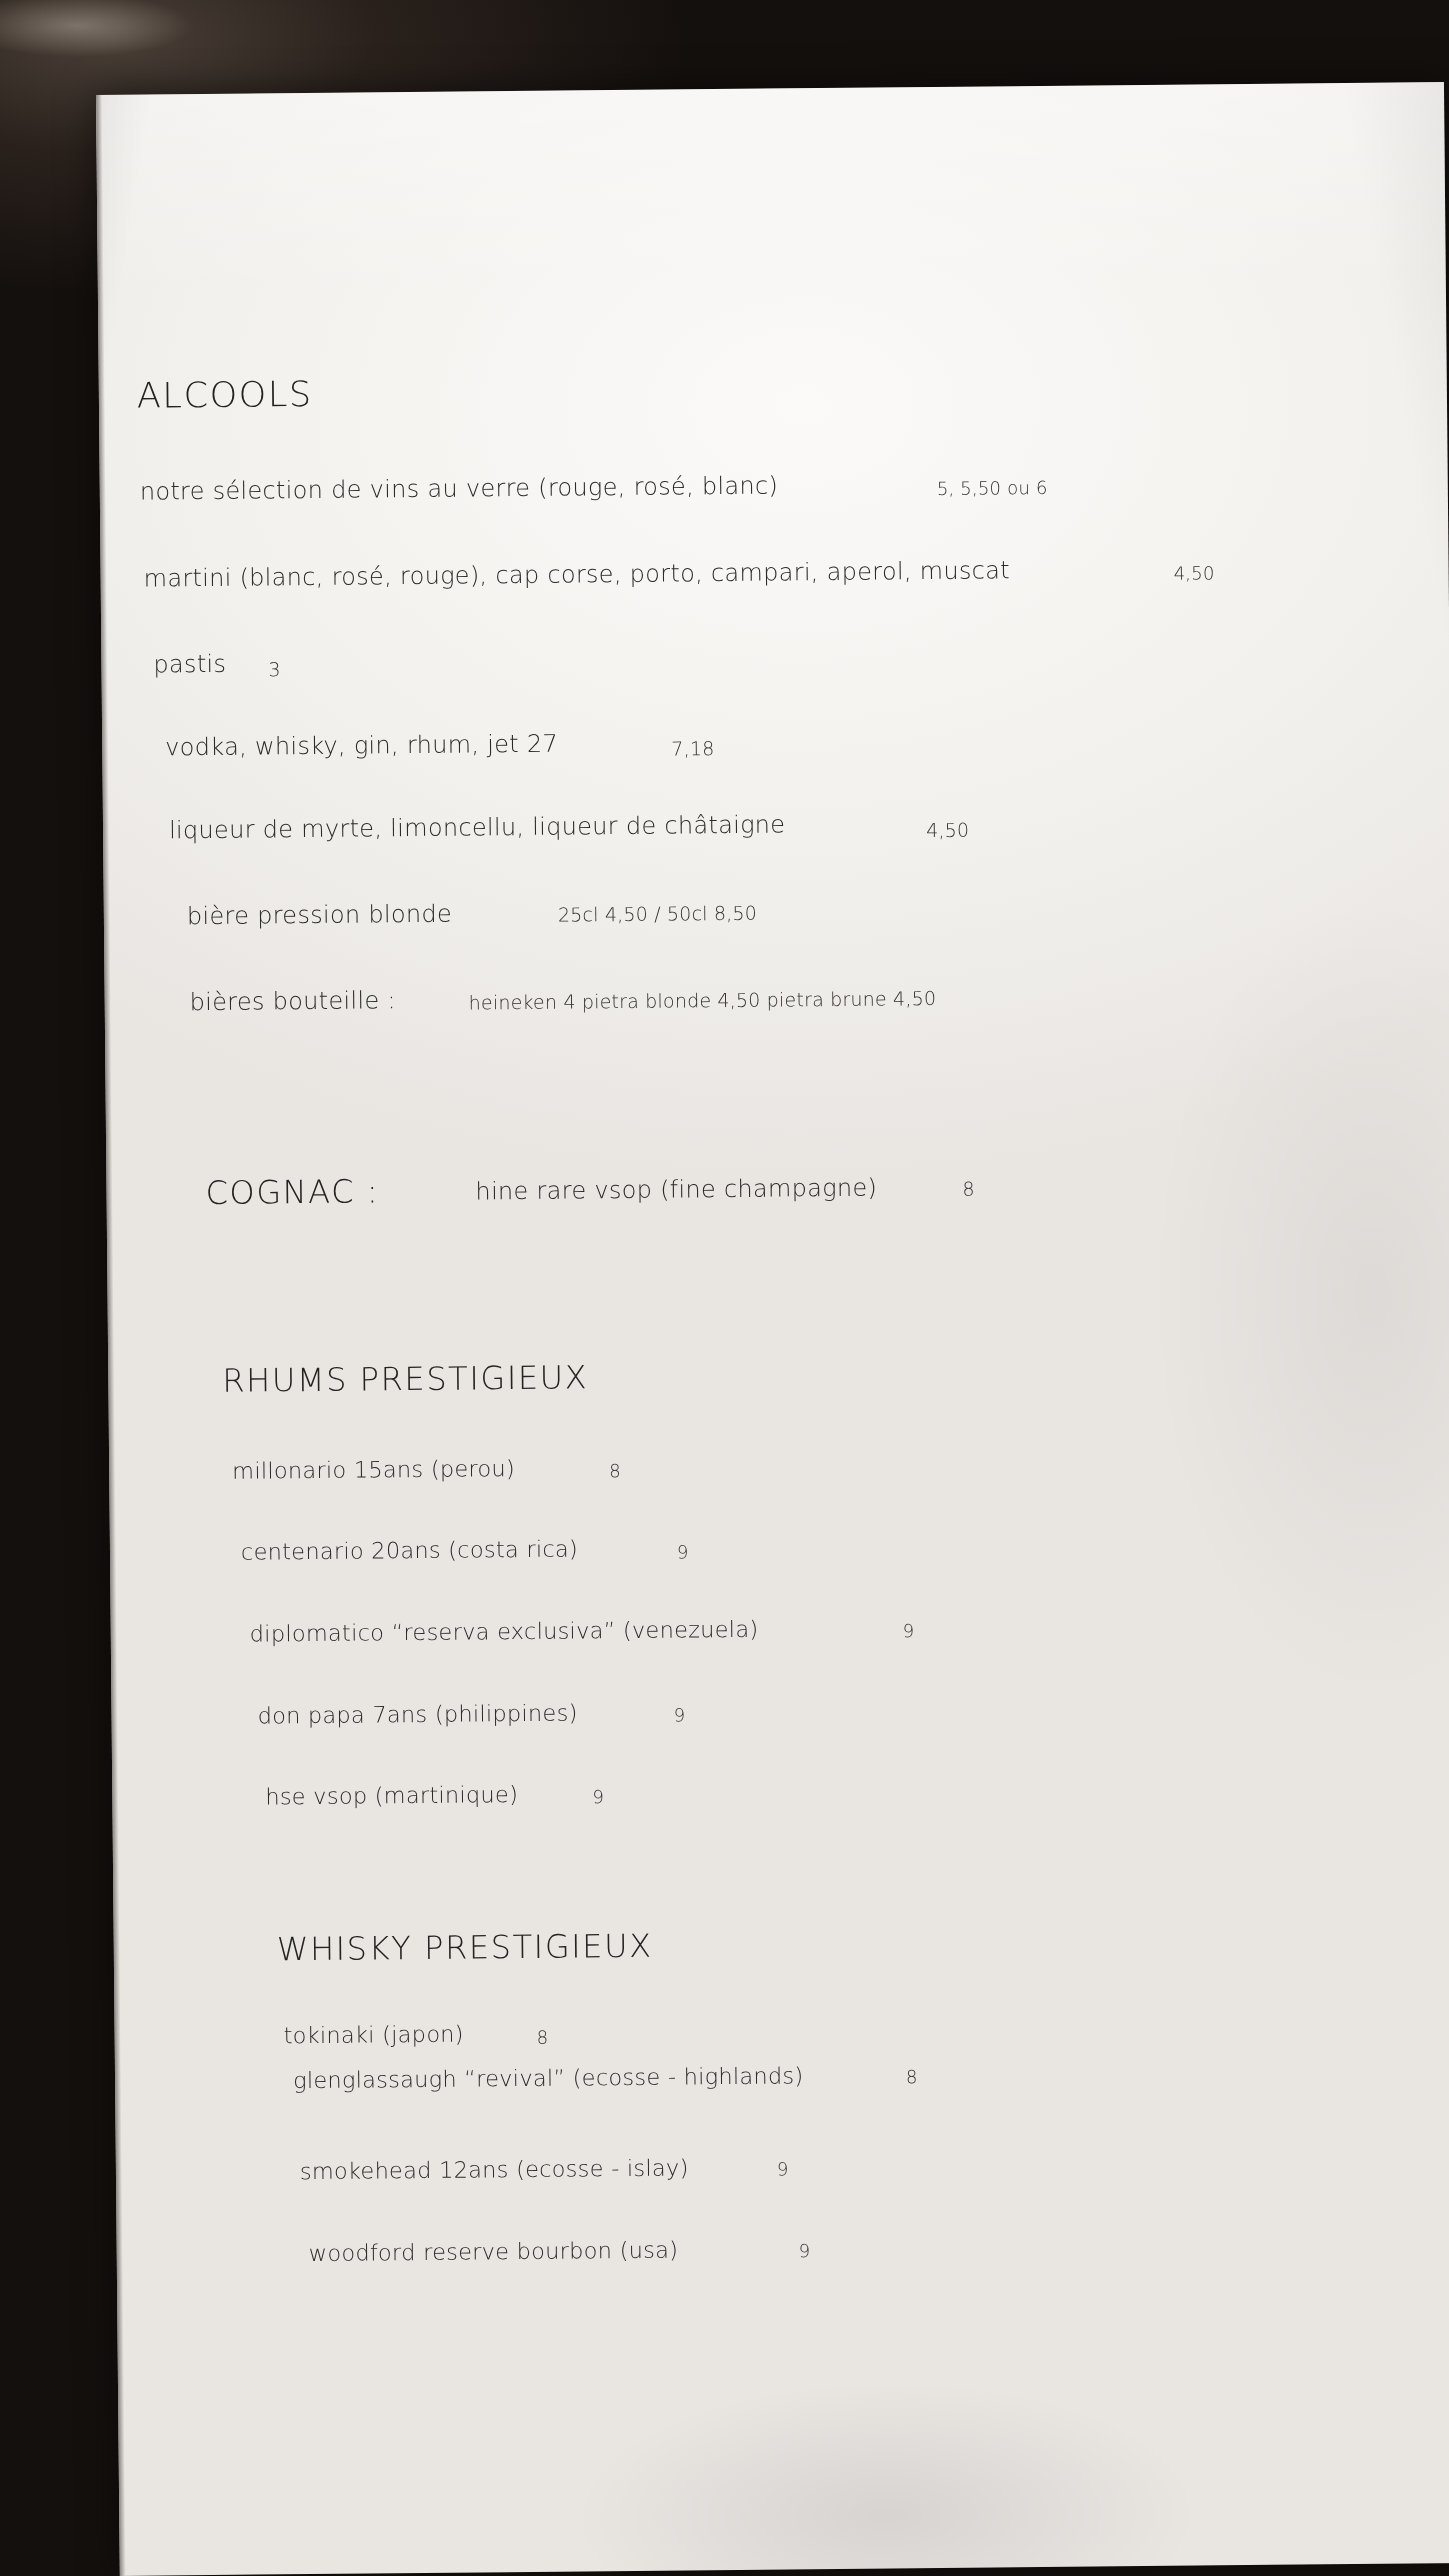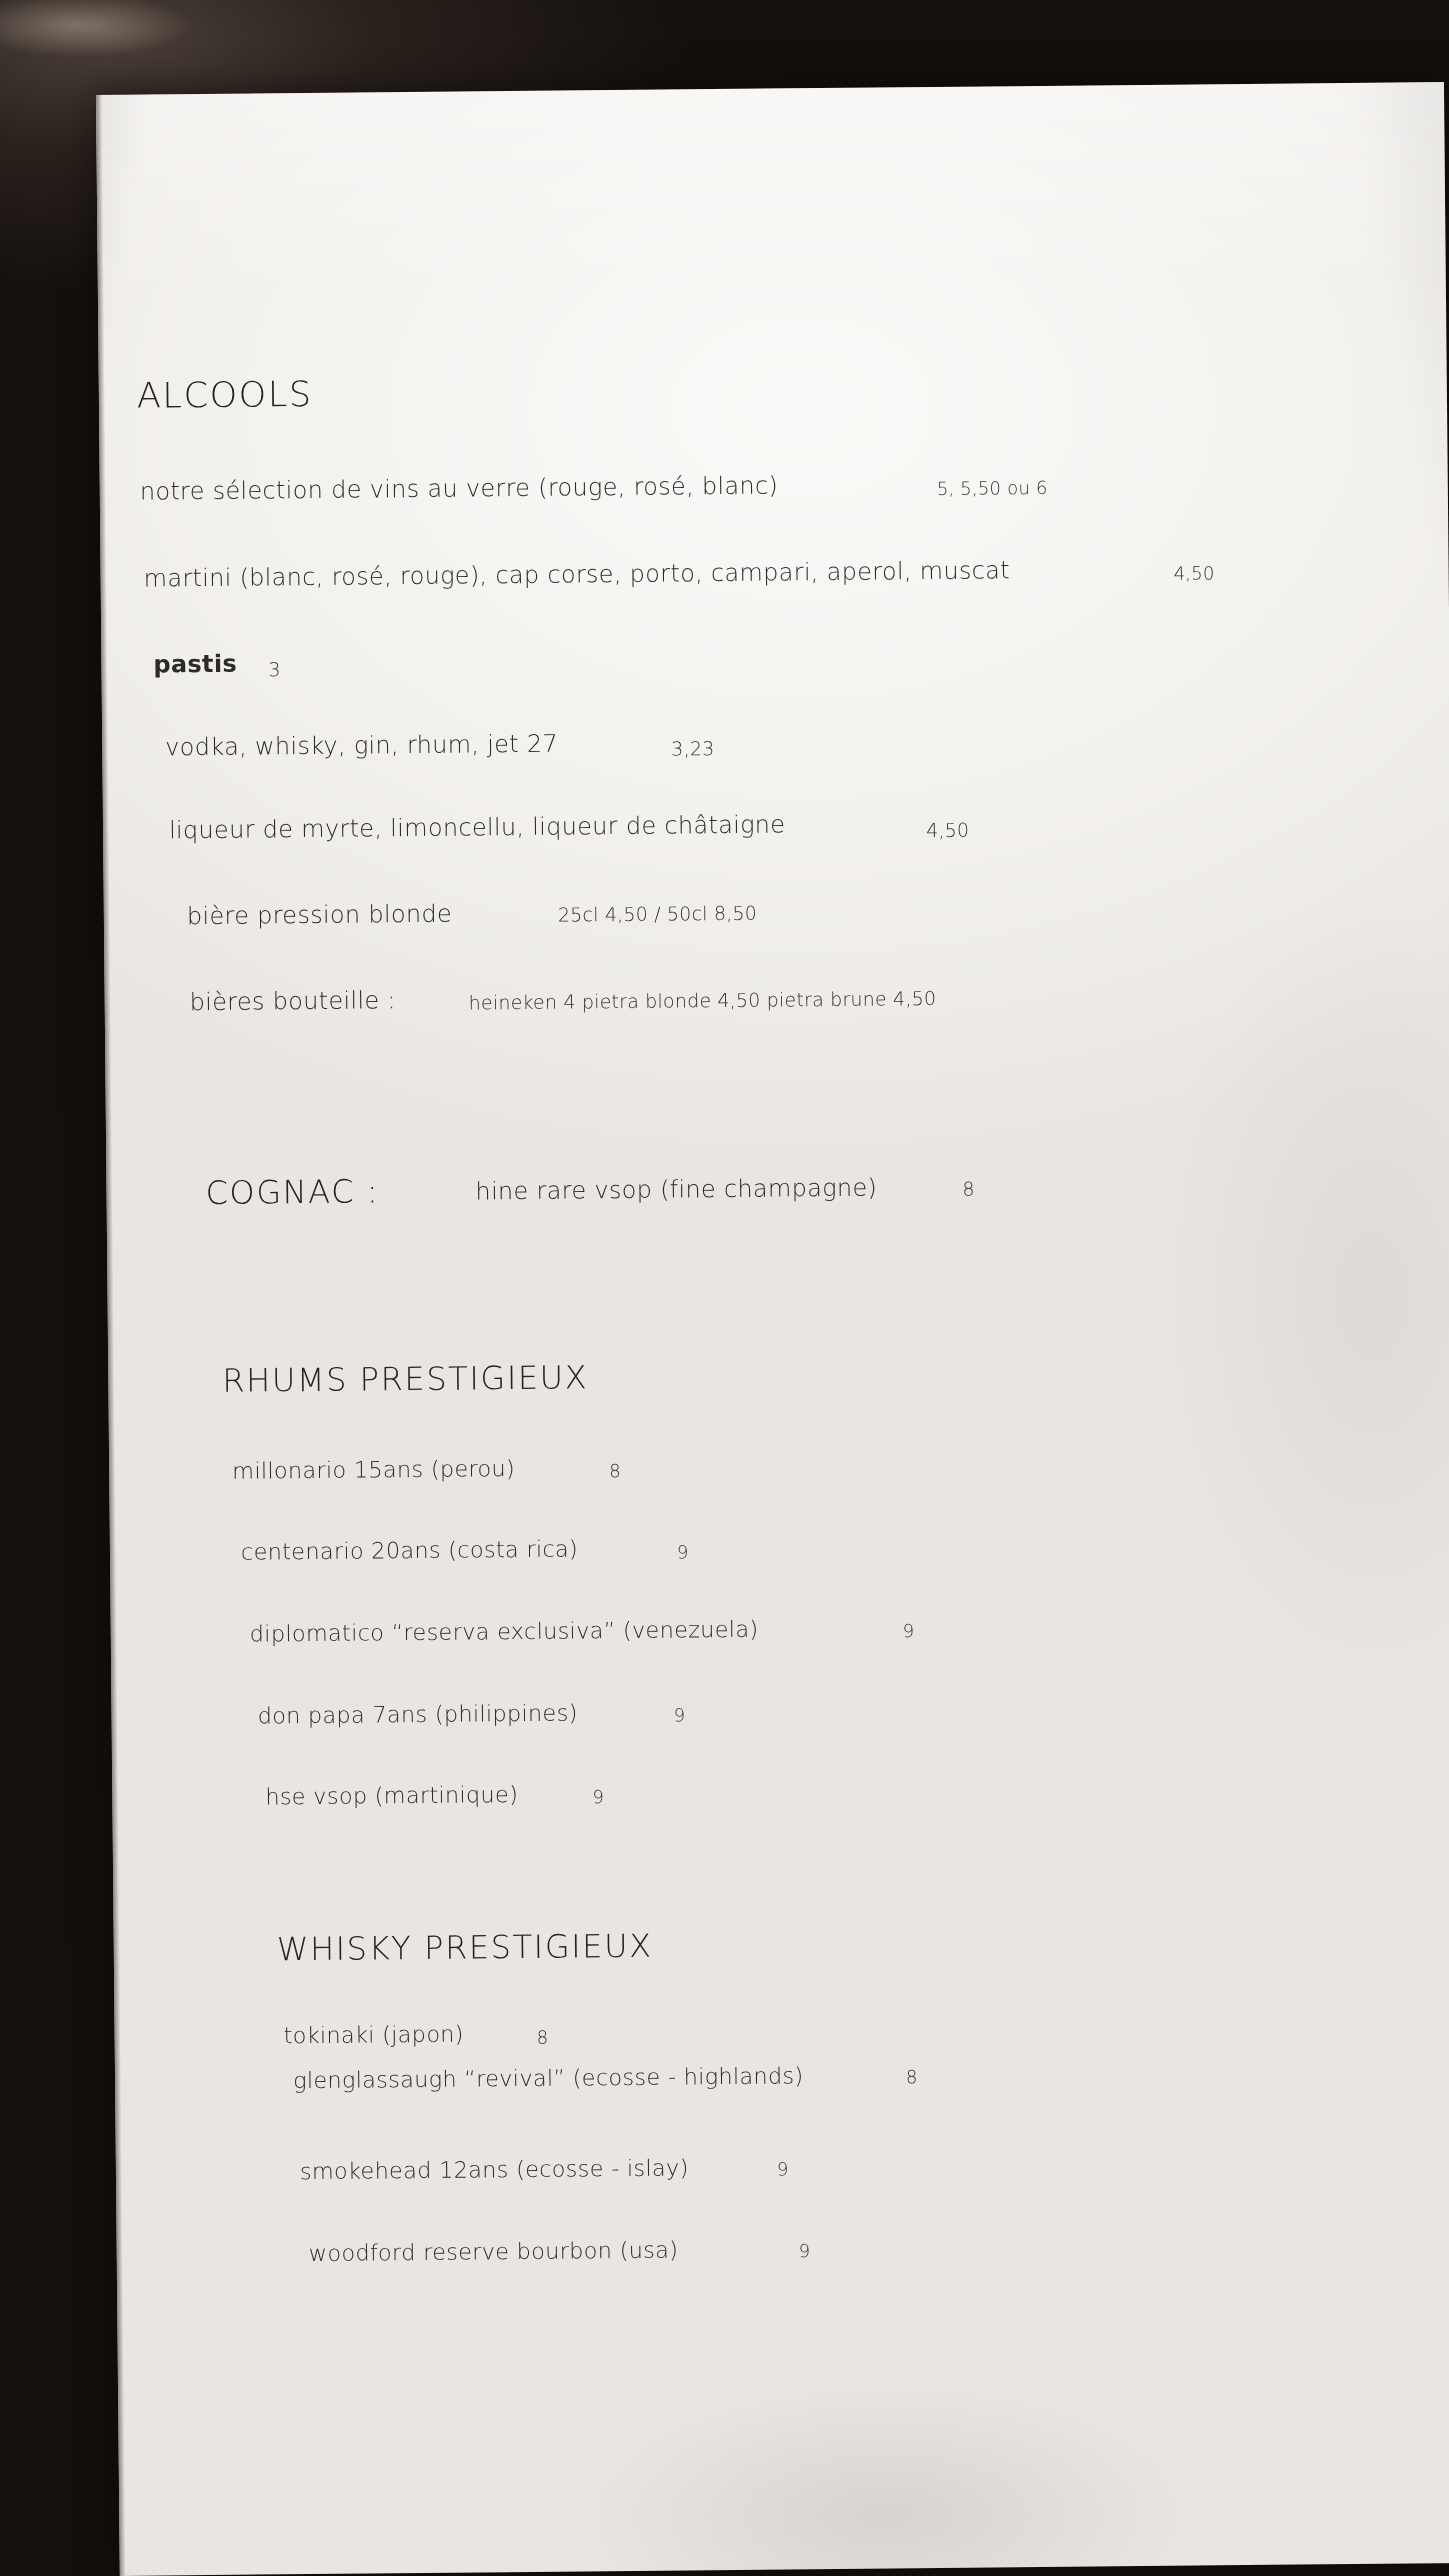--- a/index.html
+++ b/index.html
@@ -111,25 +111,25 @@
     <div class="content">
 
       <div class="line heading big" style="left:38px; top:281px;">ALCOOLS</div>
 
       <div class="line item" style="left:40px; top:383px;">notre  sélection de vins au verre  (rouge, rosé, blanc)</div>
       <div class="line price" style="left:837px; top:391px;">5,  5,50  ou 6</div>
 
       <div class="line item" style="left:43px; top:470px;">martini (blanc, rosé, rouge), cap corse, porto, campari, aperol, muscat</div>
       <div class="line price" style="left:1073px; top:478px;">4,50</div>
 
-      <div class="line item" style="left:52px; top:556px;font-weight:bold;">pastis</div>
+      <div class="line item" style="left:52px; top:556px;">pastis</div>
       <div class="line price mid" style="left:167px; top:565px;">3</div>
 
       <div class="line item" style="left:63px; top:639px;">vodka, whisky, gin, rhum, jet 27</div>
-      <div class="line price mid" style="left:569px; top:648px;">3,23</div>
+      <div class="line price mid" style="left:569px; top:648px;">7,18</div>
 
       <div class="line item" style="left:66px; top:722px;">liqueur de myrte, limoncellu, liqueur de châtaigne</div>
       <div class="line price mid" style="left:823px; top:732px;">4,50</div>
 
       <div class="line item" style="left:83px; top:808px;">bière pression blonde</div>
       <div class="line price mid" style="left:454px; top:813px;">25cl   4,50  /  50cl   8,50</div>
 
       <div class="line item" style="left:85px; top:894px;">bières bouteille :</div>
       <div class="line price mid" style="left:364px; top:900px;">heineken  4     pietra blonde   4,50      pietra brune   4,50</div>
 

